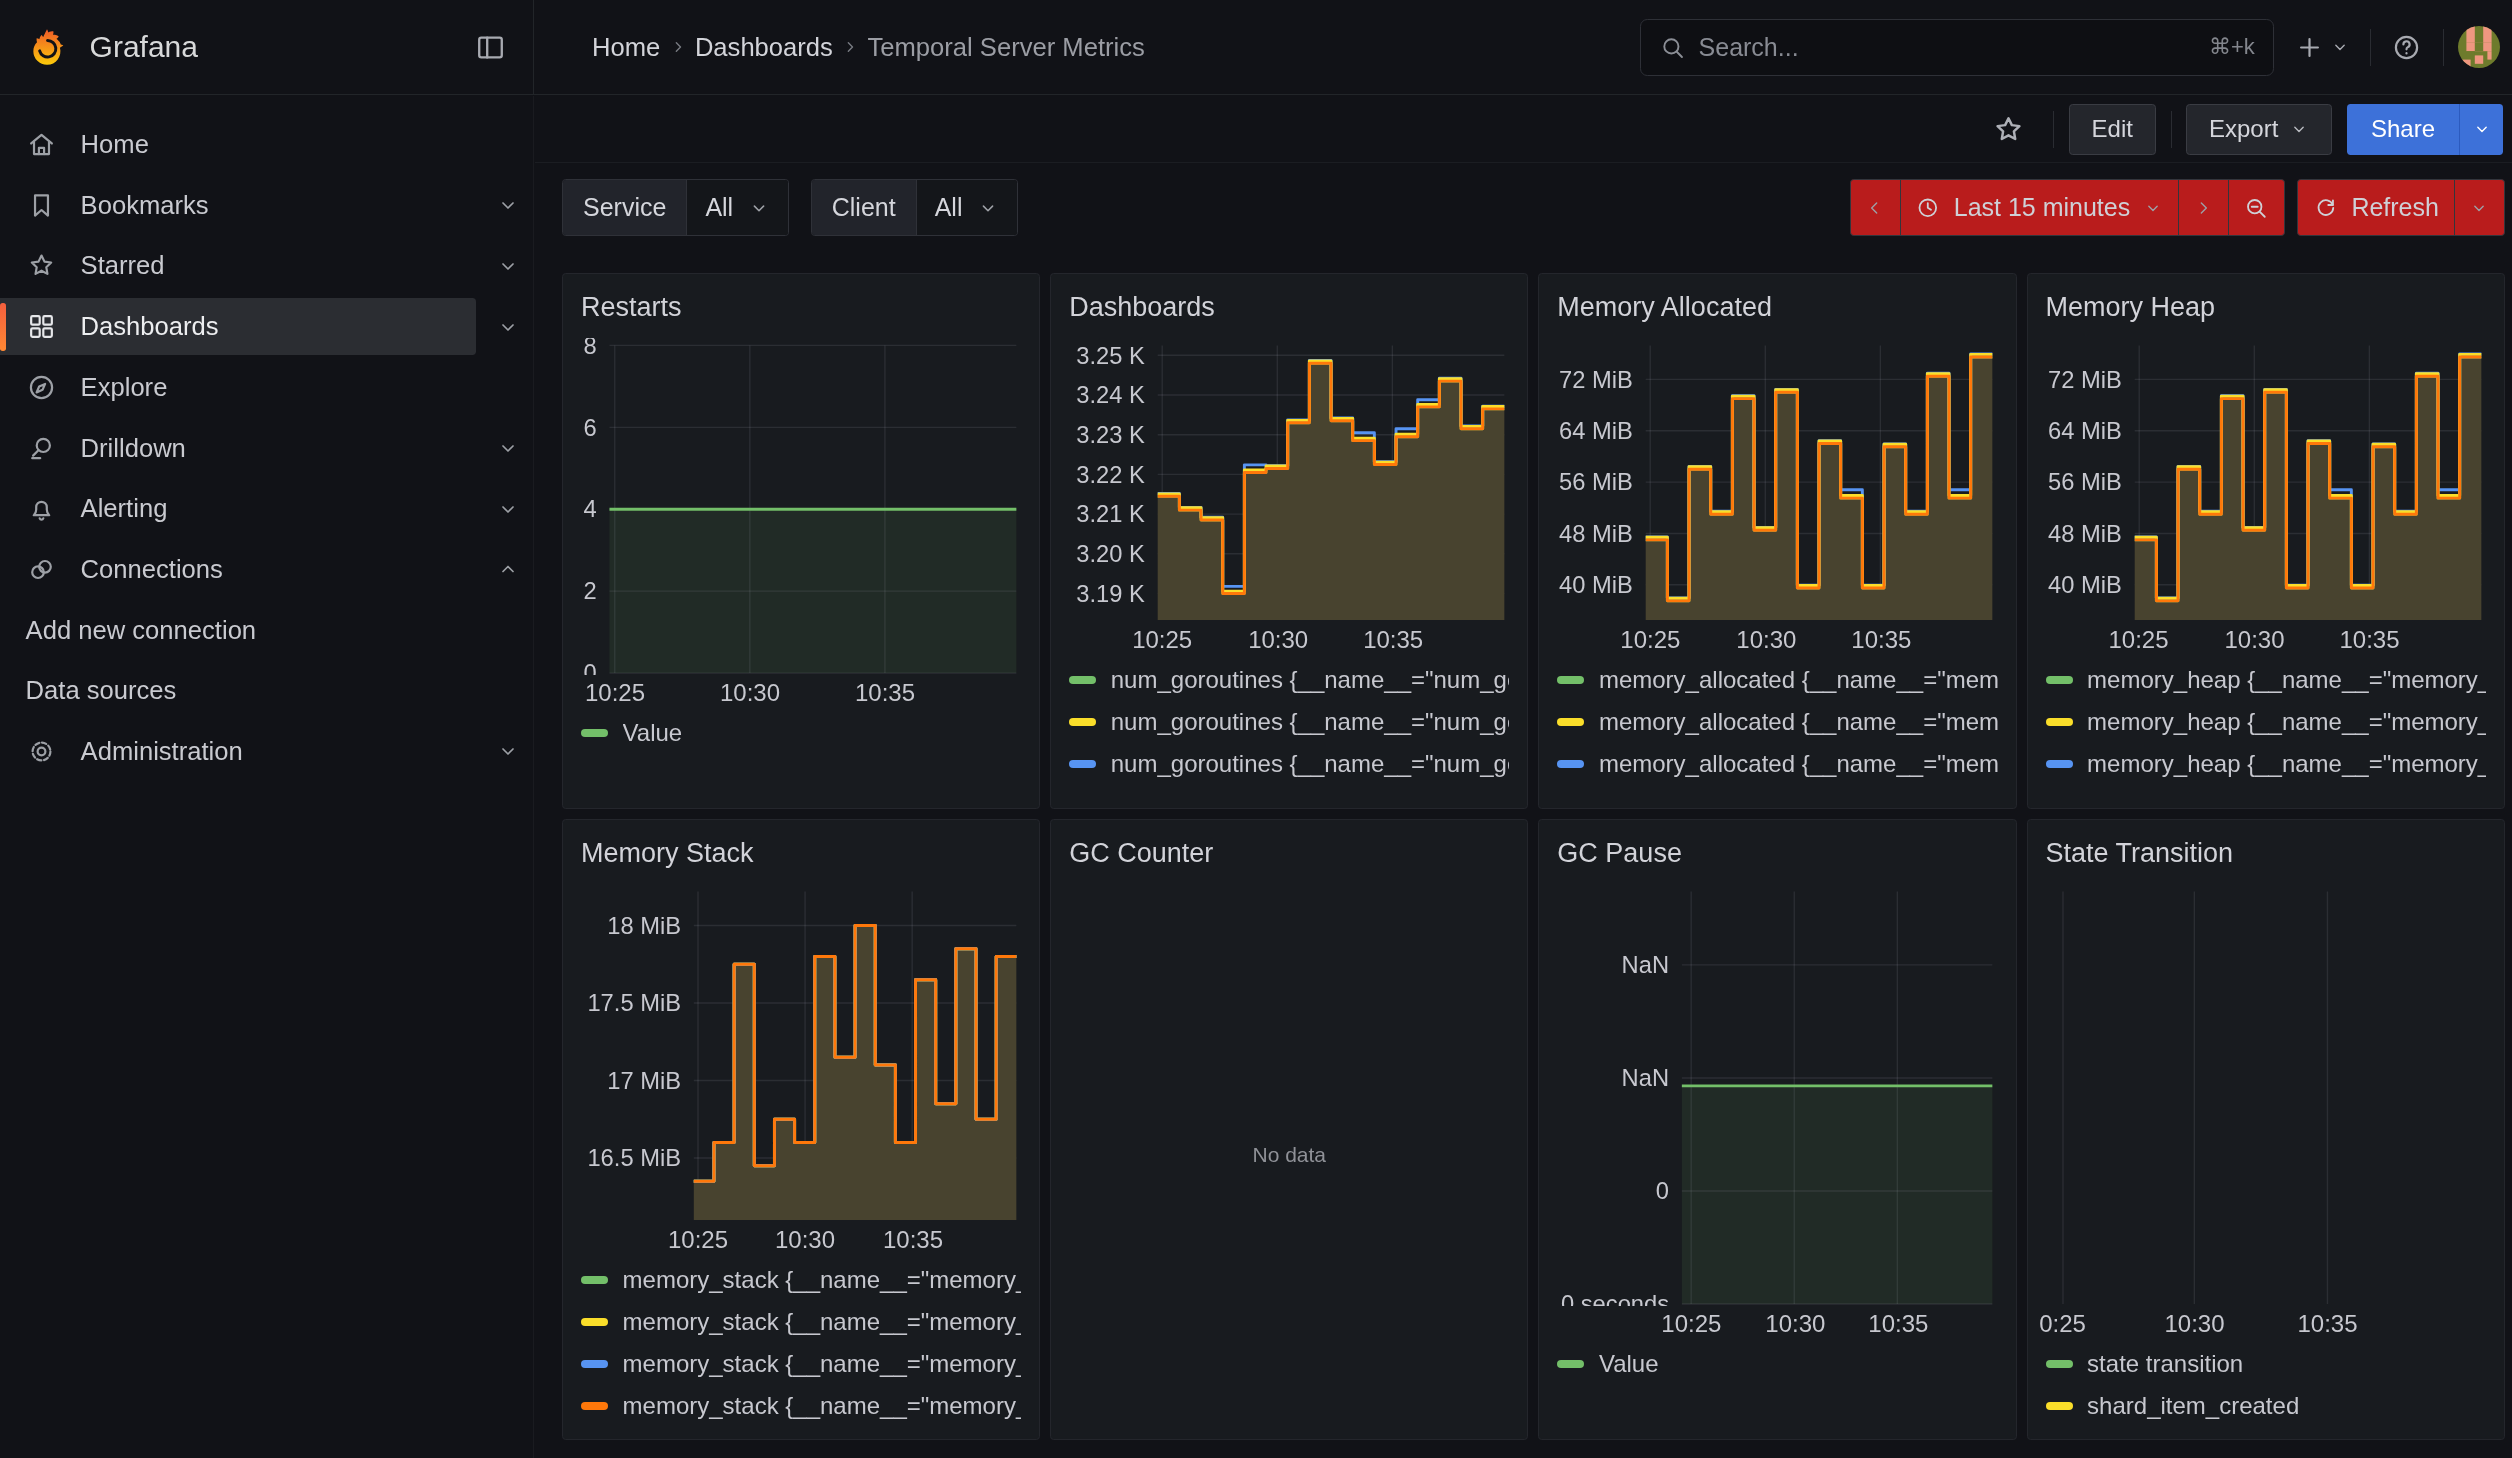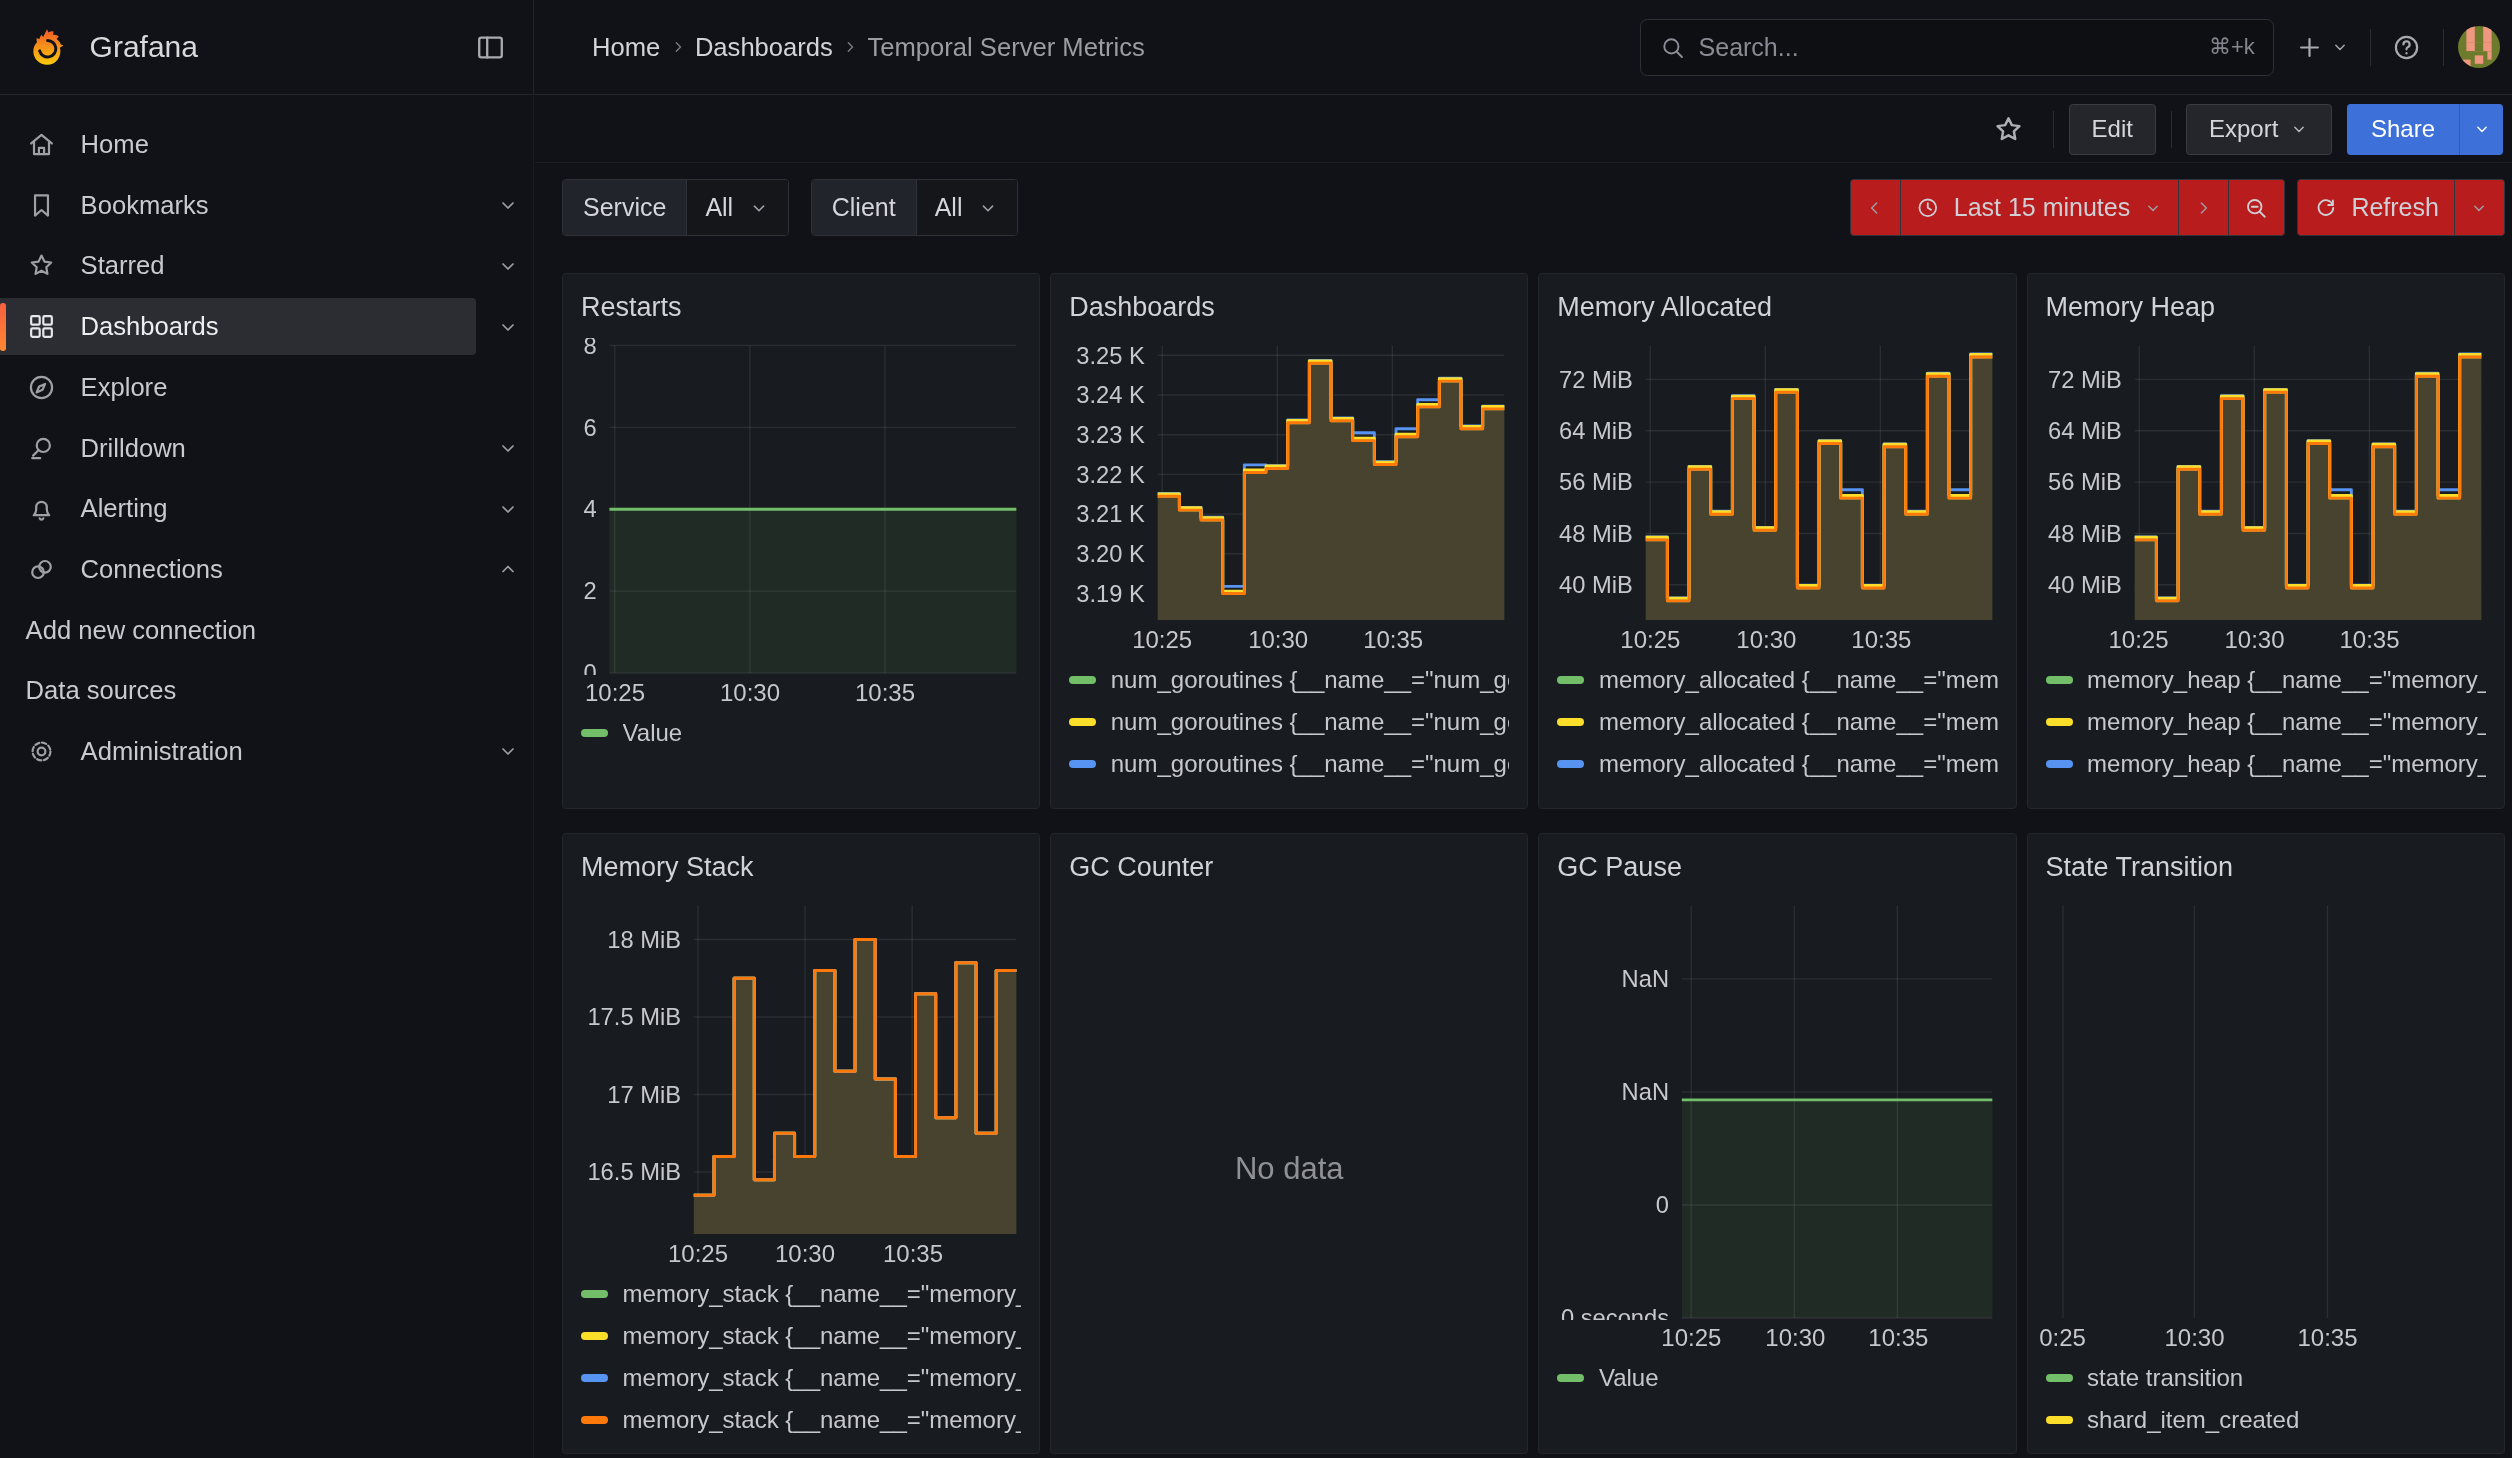--- a/index.html
+++ b/index.html
@@ -81,35 +81,35 @@
   .tgroup { display:flex; height:57px; border-radius:3.7px; overflow:hidden;
     border:0.9px solid #33353C; background:#b91c1c; }
   .tbtn { display:flex; align-items:center; justify-content:center; padding:0 14.6px;
     color:#CFD0D6; border-right:0.9px solid #33353C; font-size:25px; gap:12.8px; cursor:pointer; }
   .tbtn:last-child { border-right:none; }
   .tbtn .md { width:25.6px; height:25.6px; color:#CFD0D6; }
   .tbtn .sm { width:20px; height:20px; color:#9DA0A6; }
 
   
   .grid { display:grid; grid-template-columns:repeat(4,1fr); grid-template-rows:536px 621px;
-    gap:24px 10px; margin:37px 7.3px 0 27px; }
+    gap:10px 10px; margin:37px 7.3px 0 27px; }
   .panel { background:#181B1F; border:0.9px solid #24262C; border-radius:3.7px;
     padding:11px 18px 12.8px; display:flex; flex-direction:column; overflow:hidden; min-width:0; }
   .panel-title { font-size:27px; font-weight:500; color:#D2D3D9; height:44px;
     display:flex; align-items:center; margin-bottom:9px; cursor:pointer; }
   .chart-wrap { flex:1 1 auto; min-height:0; position:relative; }
   .xlabels { height:31px; flex:none; position:relative; font-size:24px; color:#C7C8CF; }
   .xlabels span { position:absolute; top:3.7px; width:128px; text-align:center; }
   .legend { flex:none; margin-top:5.5px; font-size:24px; color:#C7C8CF; }
   .legend.clip { height:137px; overflow:hidden; }
   .lrow { height:42px; display:flex; align-items:center; gap:14.6px; min-width:0; cursor:pointer; }
   .lrow .txt { white-space:nowrap; overflow:hidden; }
   .swatch { flex:none; width:27px; height:8.2px; border-radius:4.6px; }
   .nodata { flex:1; display:flex; align-items:center; justify-content:center;
-    font-size:31px; color:#8F9197; }
+    font-size:21px; color:#8F9197; }
   .ylab { font-size:26px; fill:#C7C8CF; font-family:"Liberation Sans","DejaVu Sans",sans-serif; }
 </style>
 </head>
 <body>
 
 <header class="topbar">
   <div class="tb-left">
     <span class="i logo">
         <svg viewBox="0 0 24 24" fill="none" stroke="currentColor" stroke-width="1.7" stroke-linecap="round" stroke-linejoin="round">
           <defs>

